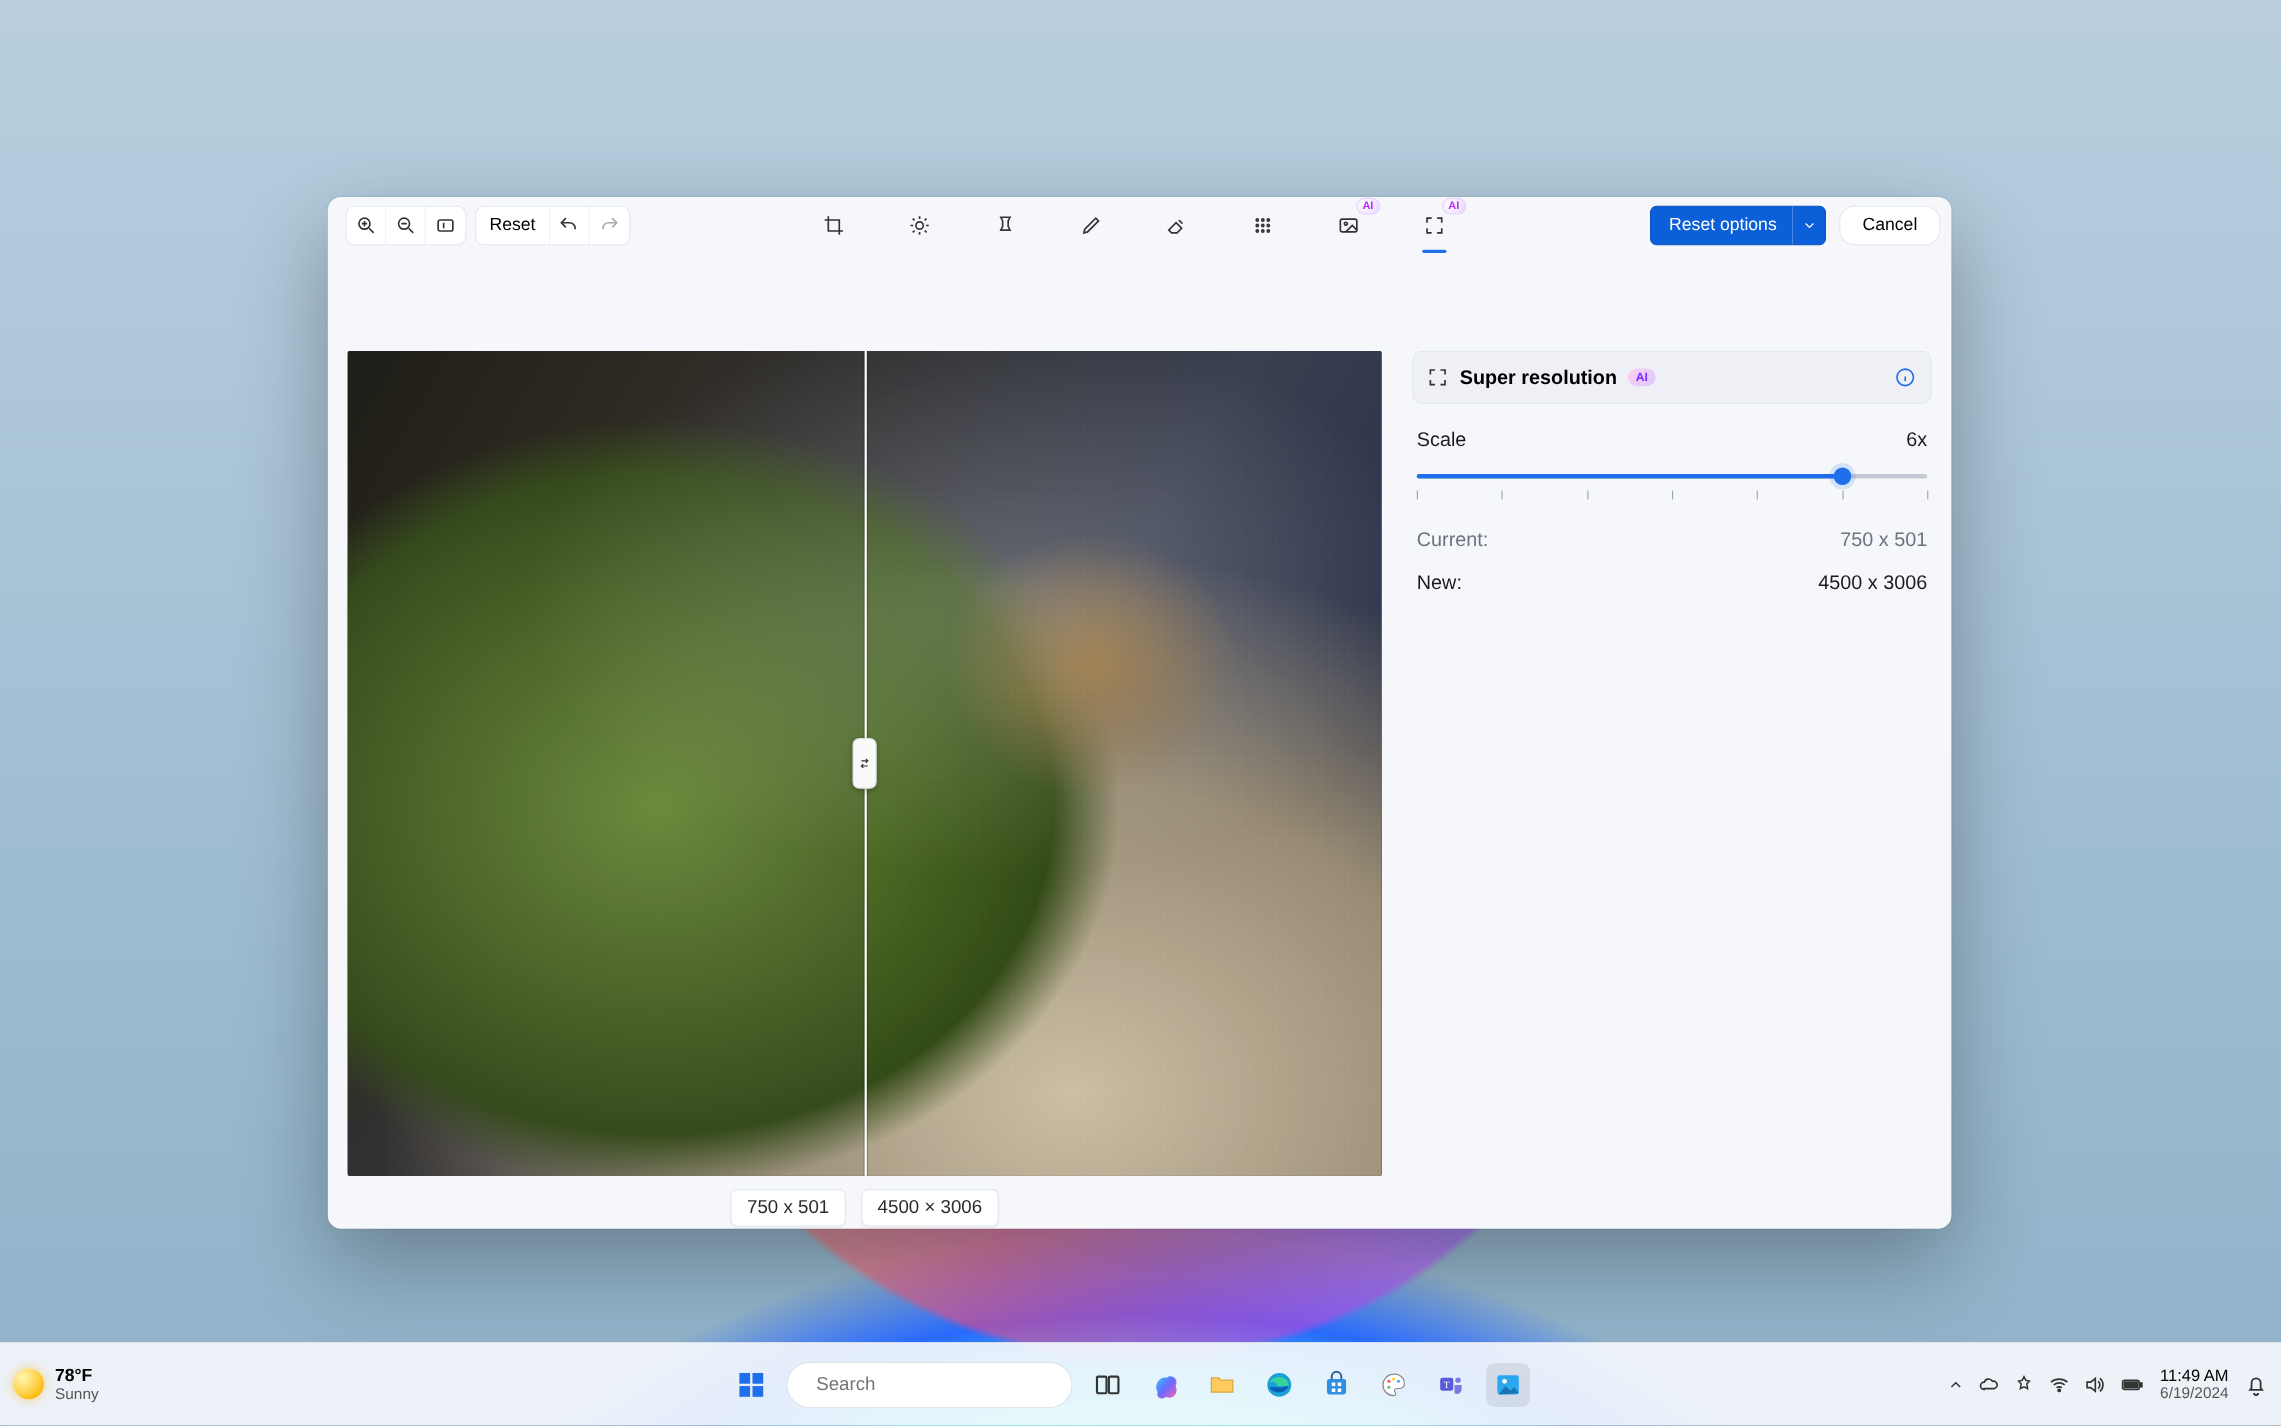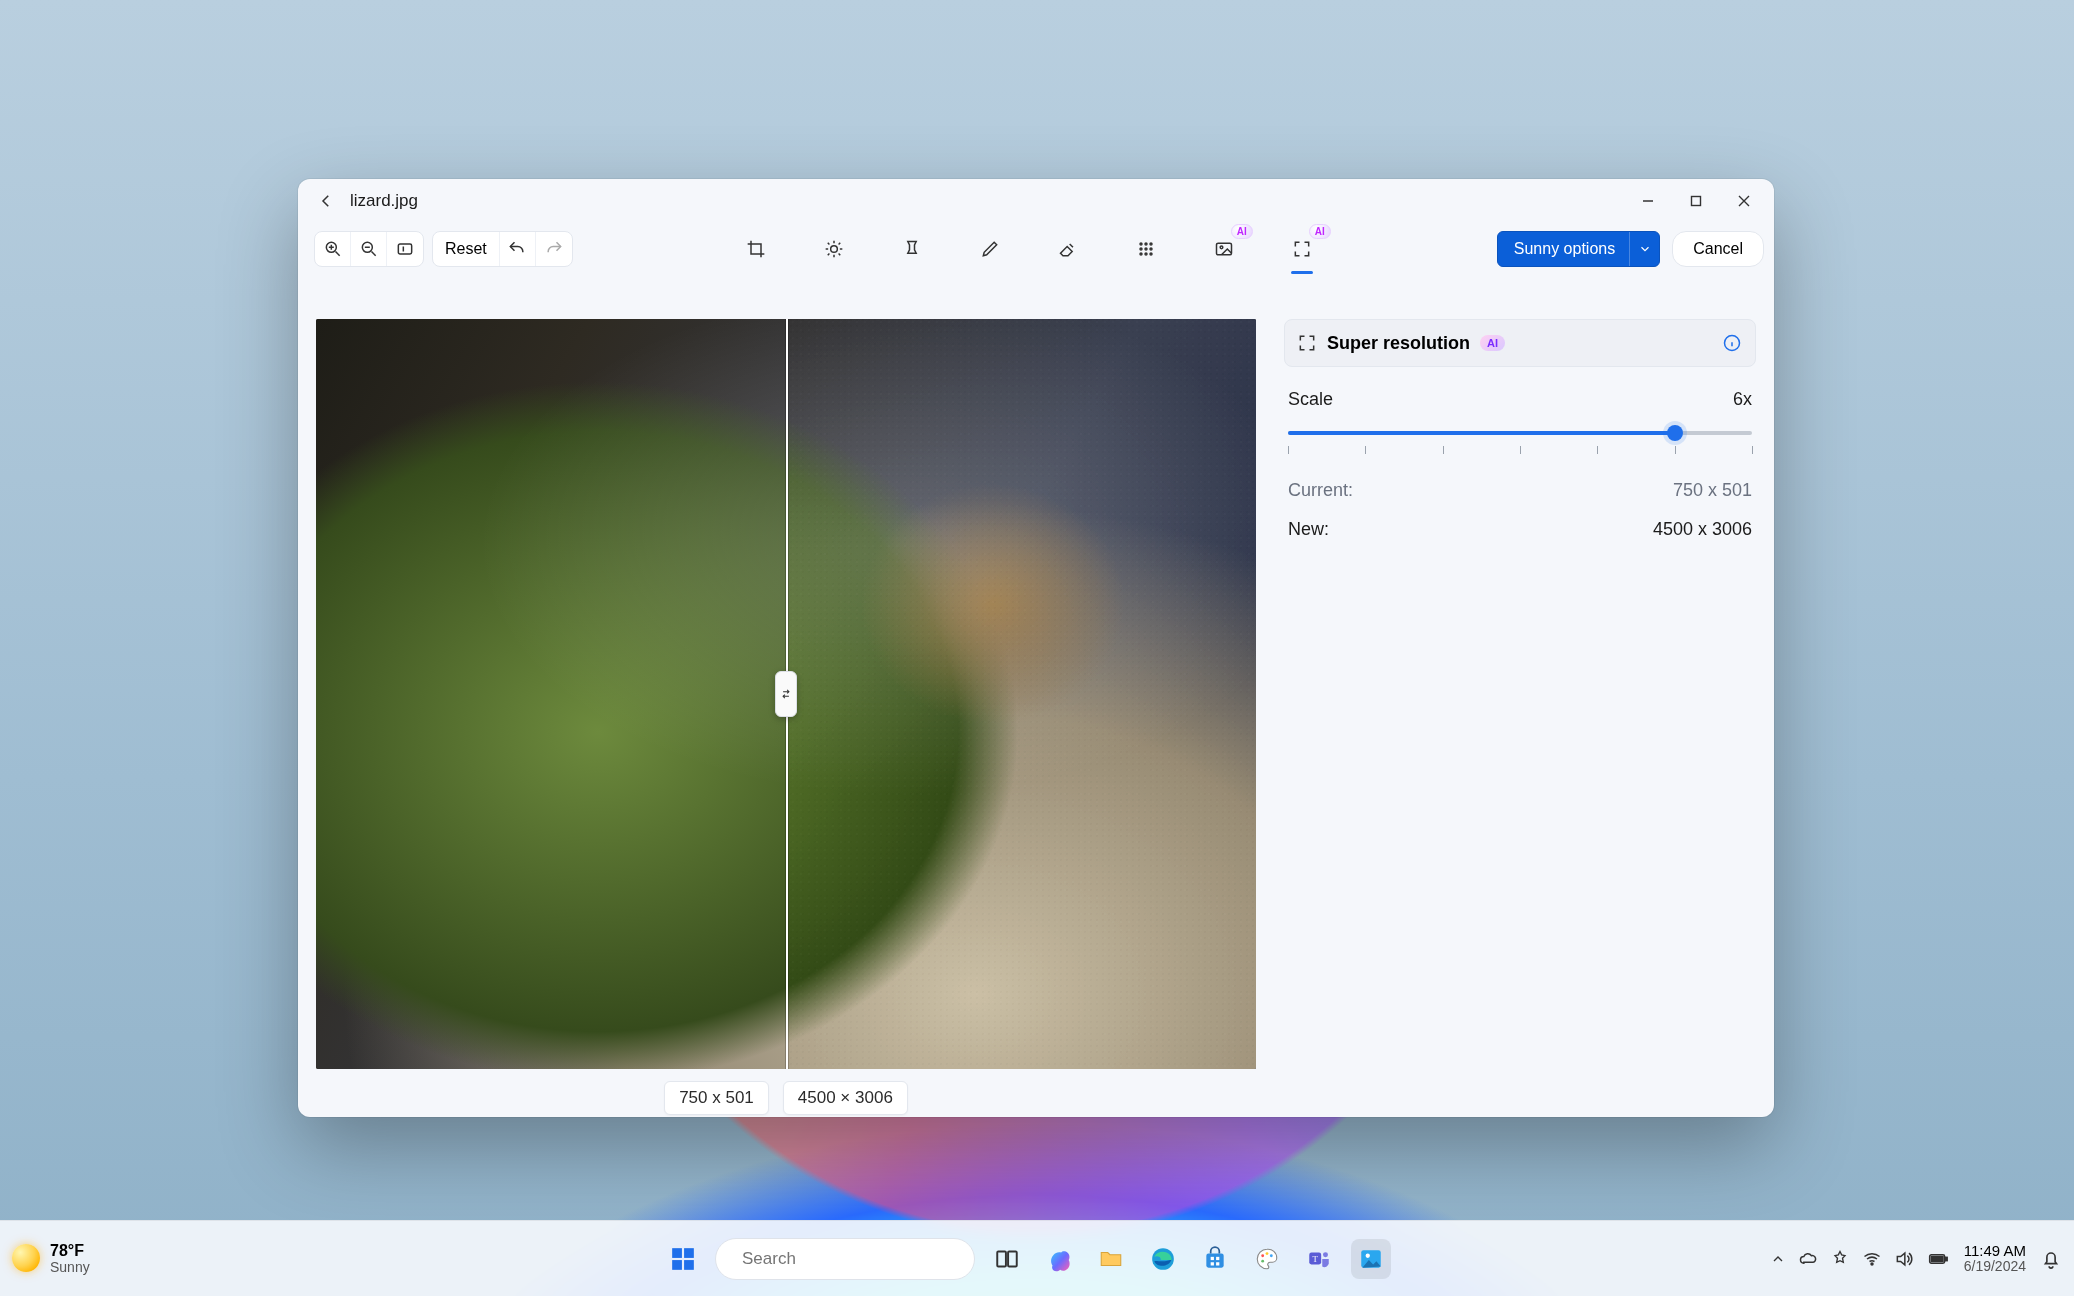--- a/index.html
+++ b/index.html
@@ -200,46 +200,20 @@
 </style>
 </head>
 <body>
 
 <div class="desktop">
   <div class="ring"></div>
 </div>
 
 <div class="window">
 
-  <div class="titlebar">
-    <div class="tb-back">
-      <svg viewBox="0 0 24 24" fill="none" stroke="#333" stroke-width="2">
-          <path d="M15 5l-7 7 7 7"></path>
-        </svg>
-    </div>
-    <div class="tb-title">lizard.jpg</div>
-    <div class="tb-spacer"></div>
-    <div class="tb-sys">
-      <div class="tb-btn">
-        <svg viewBox="0 0 14 14" stroke="#333" stroke-width="1.4">
-            <path d="M2 7h10"></path>
-          </svg>
-      </div>
-      <div class="tb-btn">
-        <svg viewBox="0 0 14 14" fill="none" stroke="#333" stroke-width="1.4">
-            <rect x="2.5" y="2.5" width="9" height="9"></rect>
-          </svg>
-      </div>
-      <div class="tb-btn close">
-        <svg viewBox="0 0 14 14" stroke="#333" stroke-width="1.4">
-            <path d="M2 2l10 10M12 2L2 12"></path>
-          </svg>
-      </div>
-    </div>
-  </div>
 
   <div class="toolbar">
     <div class="group" style="margin-left:6px;">
       <div class="btn">
         <svg class="svg-ico" viewBox="0 0 24 24" fill="none" stroke="#333" stroke-width="1.8">
             <circle cx="10" cy="10" r="6"></circle>
             <path d="M20 20l-5-5M10 7v6M7 10h6"></path>
           </svg>
       </div>
       <div class="btn">
@@ -325,21 +299,21 @@
       <div class="ticon active">
         <svg class="svg-ico" viewBox="0 0 24 24" fill="none" stroke="#333" stroke-width="1.8">
             <path d="M4 9V4h5M20 15v5h-5M4 15v5h5M20 9V4h-5"></path>
           </svg>
         <span class="ai-badge">AI</span>
       </div>
     </div>
 
     <div class="right-actions">
       <div class="save">
-        <div class="label">Sunny options</div>
+        <div class="label">Reset options</div>
         <div class="chev">
           <svg viewBox="0 0 24 24" width="14" height="14" fill="none" stroke="#fff" stroke-width="2">
               <path d="M6 9l6 6 6-6"></path>
             </svg>
         </div>
       </div>
       <div class="cancel">Cancel</div>
     </div>
   </div>
 

